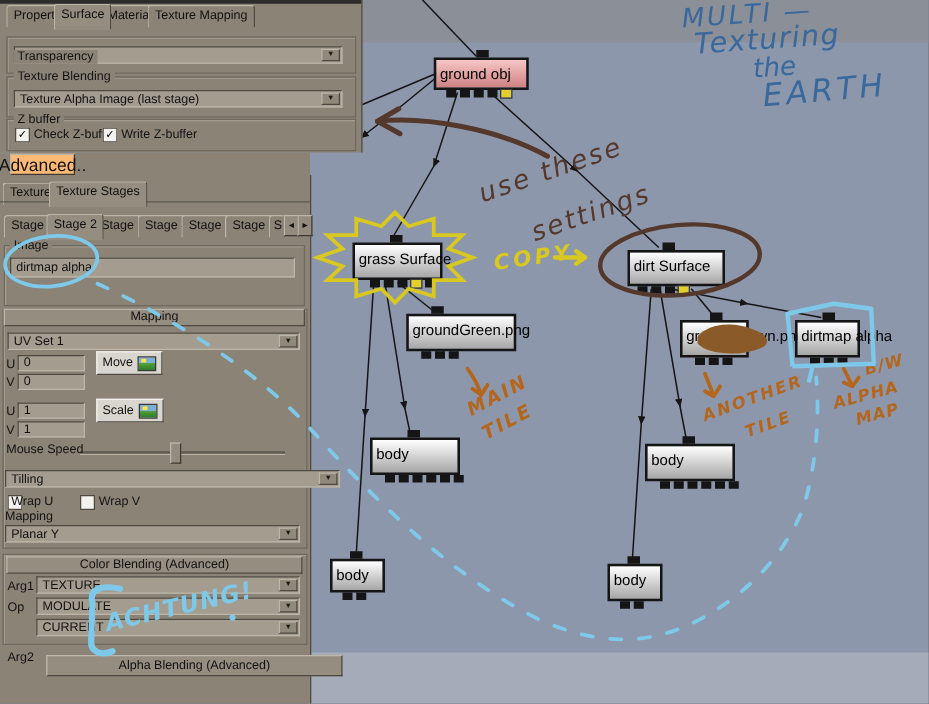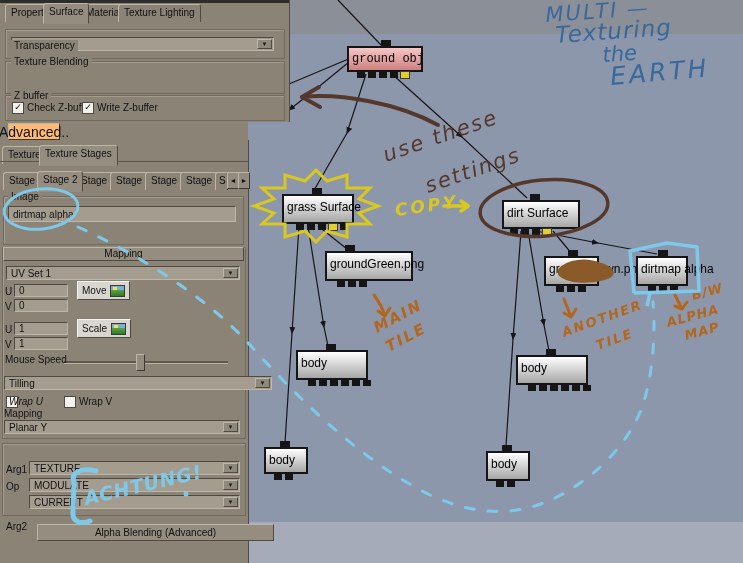--- a/index.html
+++ b/index.html
@@ -45,21 +45,21 @@
   .ulbl{position:absolute;font-size:10px;color:#131313;z-index:7;white-space:nowrap;}
   .sl-track{position:absolute;height:2px;background:#5e594e;border-bottom:1px solid #b9b3a6;z-index:6;}
   .sl-thumb{position:absolute;width:7px;height:15px;background:#928b7e;border-top:1px solid #bdb7aa;
        border-left:1px solid #bdb7aa;border-bottom:1px solid #3e3a33;border-right:1px solid #3e3a33;z-index:7;}
   .spin{position:absolute;width:10px;height:15px;background:#928b7e;border-top:1px solid #bdb7aa;
        border-left:1px solid #bdb7aa;border-bottom:1px solid #3e3a33;border-right:1px solid #3e3a33;
        font-size:7px;color:#111;display:flex;align-items:center;justify-content:center;z-index:8;}
   
   .gnode{position:absolute;border:2px solid #151515;background:linear-gradient(180deg,#ffffff 0%,#a6a6a6 100%);
        font-size:12px;color:#000;padding:4px 3px 0 3px;white-space:nowrap;z-index:2;box-sizing:border-box;}
-  .gnode.pink{background:linear-gradient(180deg,#f6c6c6 0%,#ce8181 100%);font-family:Liberation Mono, monospace;}
+  .gnode.pink{background:linear-gradient(180deg,#f6c6c6 0%,#ce8181 100%);}
   .pt{position:absolute;top:-8px;width:10px;height:6px;background:#151515;}
   .pb{position:absolute;bottom:-8px;display:flex;gap:3px;}
   .pb i{width:8px;height:6px;background:#151515;display:block;}
   .pb i.y{background:#e3cf2e;outline:1px solid #3a3a3a;}
   svg{position:absolute;left:0;top:0;}
   #edges{z-index:1;}
   #ink{z-index:9;pointer-events:none;}
   .hw{font-family:"DejaVu Sans",sans-serif;font-style:italic;}
 </style>
 </head>
@@ -201,31 +201,35 @@
       </span>
   </div>
 
   <div class="abs panel" style="left:0;top:0;width:289px;height:122px;"></div>
   <div class="abs panel" style="left:0;top:122px;width:248px;height:18px;border-right:none;"></div>
   <div class="abs darktop"></div>
 
   <div class="tab" style="left:5px;top:4px;">Properties</div>
   <div class="tab active" style="left:43px;top:5px;">Surface</div>
   <div class="tab" style="left:80px;top:4px;">Materials</div>
-  <div class="tab" style="left:118px;top:4px;">Texture Lighting</div>
+  <div class="tab" style="left:118px;top:4px;">Texture Mapping</div>
 
   <div class="gb" style="left:5px;top:29px;width:278px;height:28px;"></div>
   <div class="gbl" style="left:11px;top:12px;margin-top:44px;">Texture Blending</div>
   <div class="dd" style="left:11px;top:37px;width:263px;">
     <span></span>
     <span class="ddb">▼</span>
   </div>
 
   <div class="gb" style="left:5px;top:61px;width:278px;height:31px;"></div>
   <div class="gbl" style="left:11px;top:40px;">Transparency</div>
+  <div class="dd" style="left:11px;top:72px;width:263px;">
+    <span>Texture Alpha Image (last stage)</span>
+    <span class="ddb">▼</span>
+  </div>
 
   <div class="gb" style="left:5px;top:95px;width:278px;height:24px;"></div>
   <div class="gbl" style="left:11px;top:90px;">Z buffer</div>
   <div class="cb" style="left:12px;top:102px;">✓</div>
   <div class="cbl" style="left:27px;top:102px;">Check Z-buff</div>
   <div class="cb" style="left:82px;top:102px;">✓</div>
   <div class="cbl" style="left:97px;top:102px;">Write Z-buffer</div>
 
   <div class="btn" style="left:8px;top:123px;width:50px;height:15px;">Advanced..</div>
 
@@ -284,30 +288,31 @@
 
   <div class="ulbl" style="left:5px;top:354px;">Mouse Speed</div>
   <div class="sl-track" style="left:64px;top:361px;width:164px;"></div>
   <div class="sl-thumb" style="left:136px;top:354px;"></div>
 
   <div class="dd" style="left:4px;top:376px;width:268px;">
     <span>Tilling</span>
     <span class="ddb">▼</span>
   </div>
   <div class="cb" style="left:6px;top:396px;"></div>
-  <div class="cbl" style="left:9px;top:396px;font-style:italic;">Wrap U</div>
+  <div class="cbl" style="left:9px;top:396px;">Wrap U</div>
   <div class="cb" style="left:64px;top:396px;"></div>
   <div class="cbl" style="left:79px;top:396px;">Wrap V</div>
   <div class="ulbl" style="left:4px;top:408px;">Mapping</div>
   <div class="dd" style="left:4px;top:420px;width:236px;">
     <span>Planar Y</span>
     <span class="ddb">▼</span>
   </div>
 
   <div class="gb" style="left:2px;top:443px;width:242px;height:71px;"></div>
+  <div class="hbar" style="left:5px;top:445px;width:235px;height:12px;line-height:12px;">Color Blending (Advanced)</div>
   <div class="ulbl" style="left:6px;top:464px;">Arg1</div>
   <div class="dd" style="left:29px;top:461px;width:211px;">
     <span>TEXTURE</span>
     <span class="ddb">▼</span>
   </div>
   <div class="ulbl" style="left:6px;top:481px;">Op</div>
   <div class="dd" style="left:29px;top:478px;width:211px;">
     <span>MODULATE</span>
     <span class="ddb">▼</span>
   </div>

